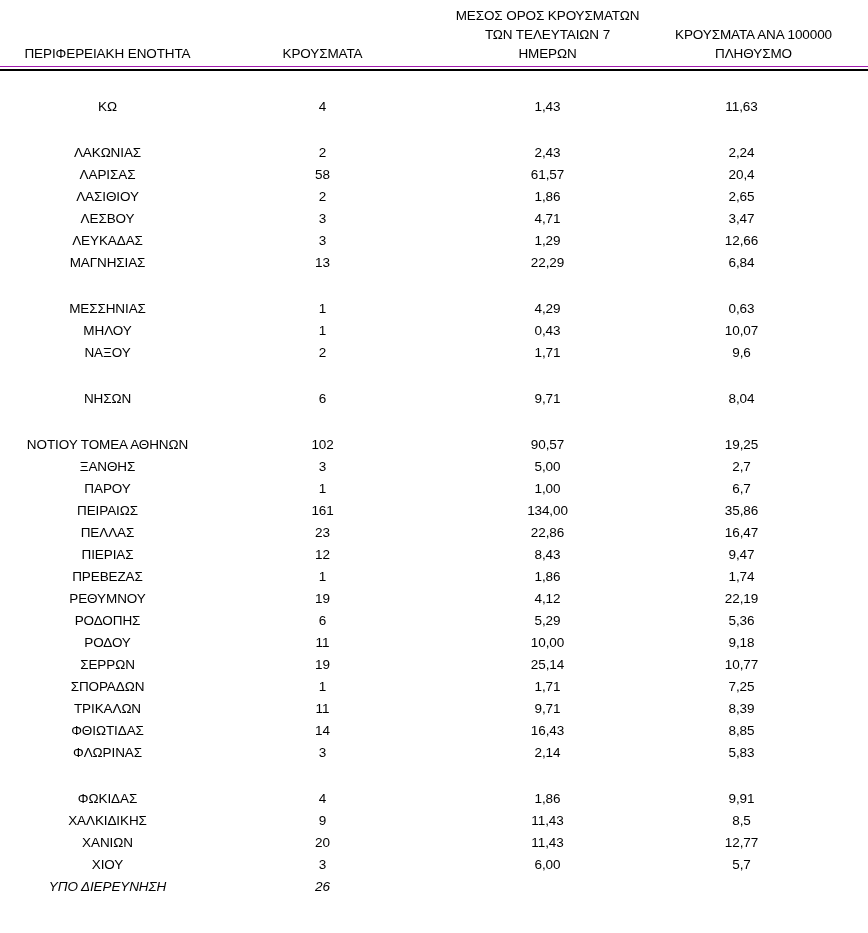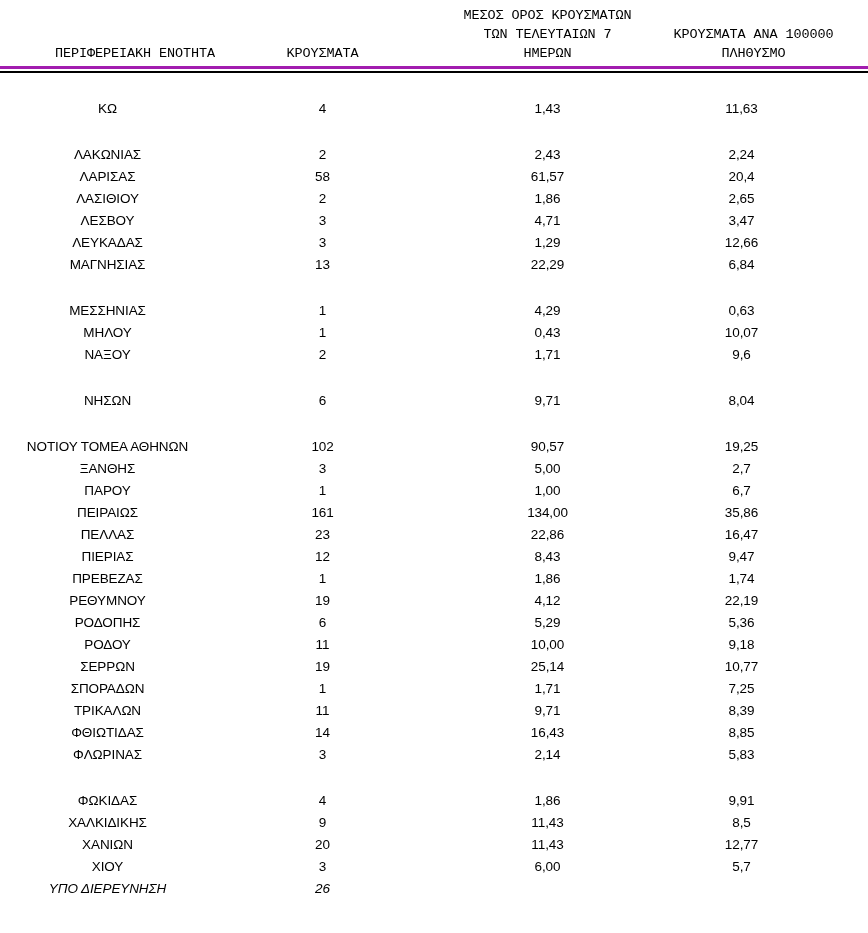--- a/index.html
+++ b/index.html
@@ -38,25 +38,24 @@
   }
 
   
   tr.header-row th {
     vertical-align: bottom;
     text-align: center;
     white-space: pre-line;
     line-height: 1.42;
     padding-top: 6px;
     padding-bottom: 3px;
-    border-bottom: 3px solid #a21caf;
-    font-family: Liberation Mono, monospace;
+    border-bottom: 1px solid #a21caf;
   }
   tr.header-row th.col-region {
-    text-align: right;
+    text-align: center;
     padding-left: 0;
   }
   tr.header-row th.col-per100k {
     padding-right: 26px;
   }
   
   tr.rule-row td {
     height: 2px;
     padding: 0;
     border-bottom: 2px solid #000000;

